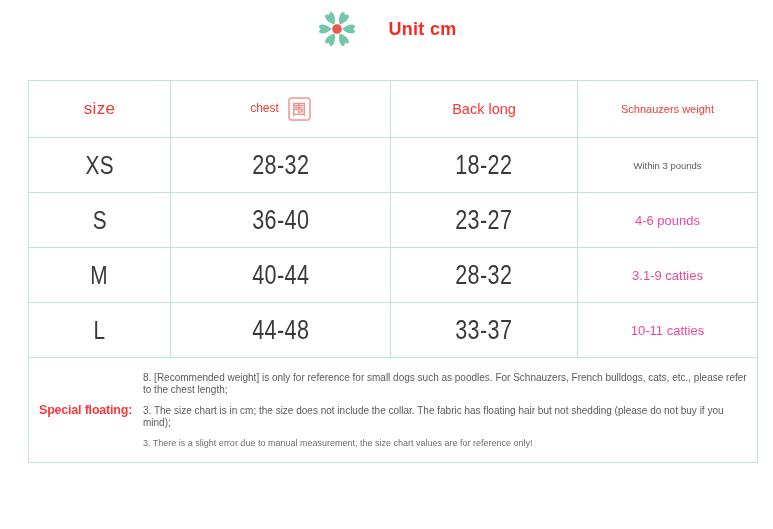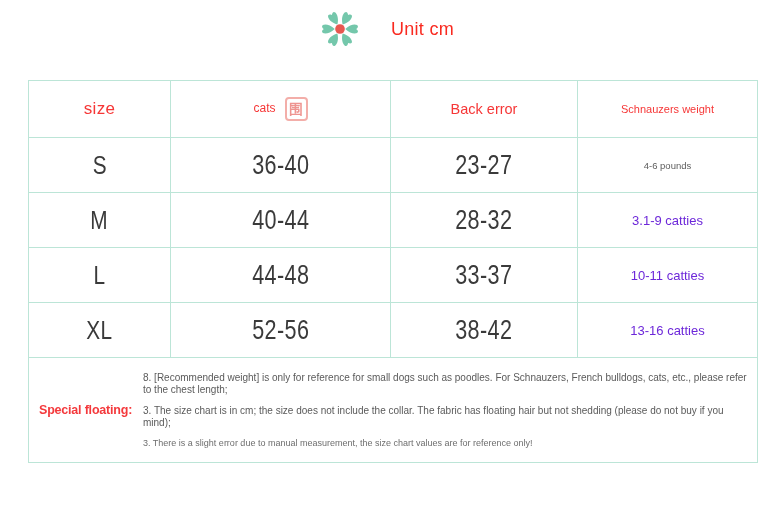--- a/index.html
+++ b/index.html
@@ -8,21 +8,21 @@
     font-family:"Liberation Sans", sans-serif;
     -webkit-font-smoothing:antialiased;
   }
   
   .top-header{
     position:absolute;top:5px;left:0;width:773px;height:48px;
     display:flex;align-items:center;justify-content:center;gap:30px;
   }
   .flower-svg{display:block;}
   .unit-label{
-    color:#f92a20;font-size:18px;font-weight:normal;letter-spacing:.3px;
+    color:#f92a20;font-size:18px;font-weight:bold;letter-spacing:.3px;
   }
   
   table.size-table{
     position:absolute;left:28px;top:80px;width:729px;
     border-collapse:collapse;table-layout:fixed;background:#fff;
   }
   .size-table th,.size-table td{
     border:1.5px solid #bce5d7;text-align:center;vertical-align:middle;padding:0;
   }
   .size-table thead tr{height:57px;margin-top:20px;}
@@ -34,21 +34,21 @@
   th.h-weight{font-size:11px;}
   .stamp{
     display:inline-flex;align-items:center;justify-content:center;
     width:19px;height:20px;border:2px solid #f1a09b;border-radius:4px;
     color:#ec827d;font-size:14px;line-height:1;margin-left:9px;
     vertical-align:middle;font-weight:bold;opacity:.85;
   }
   td.c-size{font-size:26px;color:#3a3a3a;}
   td.c-num{font-size:27px;color:#3a3a3a;}
   .cond{display:inline-block;transform:scaleX(.8);letter-spacing:.5px;}
-  td.c-weight{font-size:13px;color:#6d28d9;}
+  td.c-weight{font-size:13px;color:#ec4899;}
   tbody tr:first-child td.c-weight{font-size:9.5px;color:#5d5d5d;}
   
   .size-table tfoot td{height:104px;}
   .notes-wrap{display:flex;align-items:center;text-align:left;width:100%;}
   .notes-label{
     flex:0 0 auto;margin-left:10px;width:104px;
     color:#f4393c;font-size:12.5px;font-weight:bold;letter-spacing:-.2px;
   }
   .notes-list{flex:1;min-width:0;padding-right:6px;}
   .note{font-size:10px;color:#5a5a5a;margin:9px 0;line-height:1.2;}
@@ -88,50 +88,50 @@
   <colgroup>
     <col style="width:142px">
       <col style="width:220px">
       <col style="width:187px">
       <col style="width:180px">
   </colgroup>
   <thead>
     <tr>
       <th class="h-size">size</th>
       <th class="h-chest">
-        <span>cats</span><span class="stamp">围</span>
+        <span>chest</span><span class="stamp">围</span>
       </th>
-      <th class="h-back">Back error</th>
+      <th class="h-back">Back long</th>
       <th class="h-weight">Schnauzers weight</th>
     </tr>
   </thead>
   <tbody id="size-rows">
+      <tr>
+        <td class="c-size"><span class="cond">XS</span></td>
+        <td class="c-num"><span class="cond">28-32</span></td>
+        <td class="c-num"><span class="cond">18-22</span></td>
+        <td class="c-weight">Within 3 pounds</td>
+      </tr>
       <tr>
         <td class="c-size"><span class="cond">S</span></td>
         <td class="c-num"><span class="cond">36-40</span></td>
         <td class="c-num"><span class="cond">23-27</span></td>
         <td class="c-weight">4-6 pounds</td>
       </tr>
       <tr>
         <td class="c-size"><span class="cond">M</span></td>
         <td class="c-num"><span class="cond">40-44</span></td>
         <td class="c-num"><span class="cond">28-32</span></td>
         <td class="c-weight">3.1-9 catties</td>
       </tr>
       <tr>
         <td class="c-size"><span class="cond">L</span></td>
         <td class="c-num"><span class="cond">44-48</span></td>
         <td class="c-num"><span class="cond">33-37</span></td>
         <td class="c-weight">10-11 catties</td>
-      </tr>
-      <tr>
-        <td class="c-size"><span class="cond">XL</span></td>
-        <td class="c-num"><span class="cond">52-56</span></td>
-        <td class="c-num"><span class="cond">38-42</span></td>
-        <td class="c-weight">13-16 catties</td>
       </tr>
     </tbody>
   <tfoot>
     <tr>
       <td colspan="4">
         <div class="notes-wrap">
           <div class="notes-label">Special floating:</div>
           <div class="notes-list" id="notes-list">
               <div class="note">8. [Recommended weight] is only for reference for small dogs such as poodles. For Schnauzers, French bulldogs, cats, etc., please refer to the chest length;</div>
               <div class="note">3. The size chart is in cm; the size does not include the collar. The fabric has floating hair but not shedding (please do not buy if you mind);</div>

